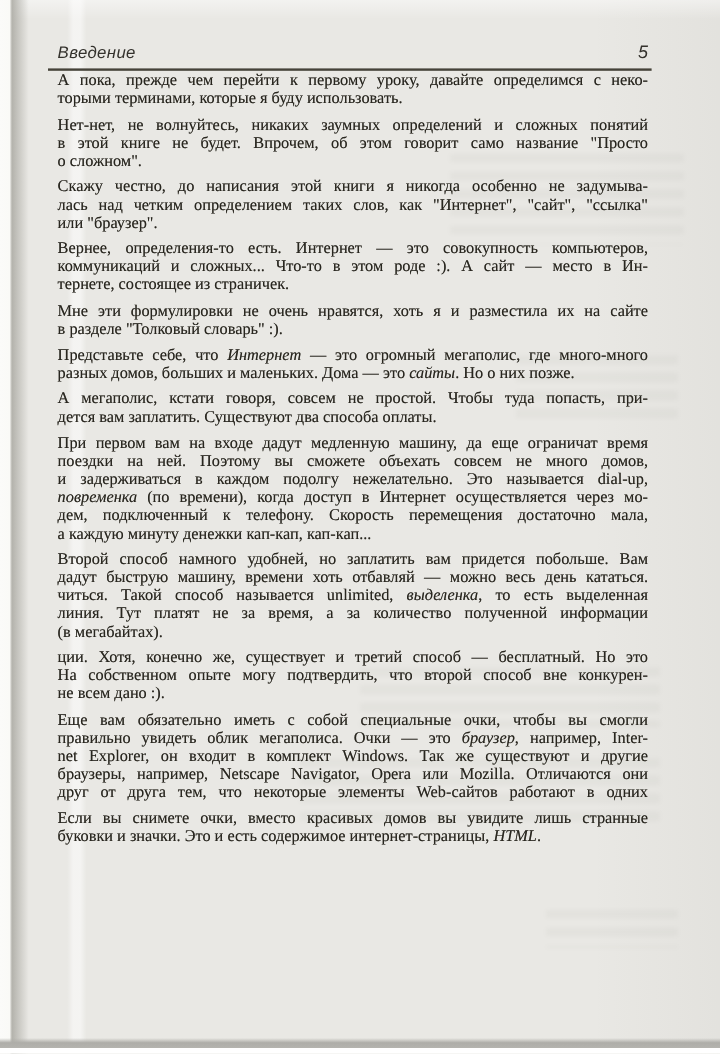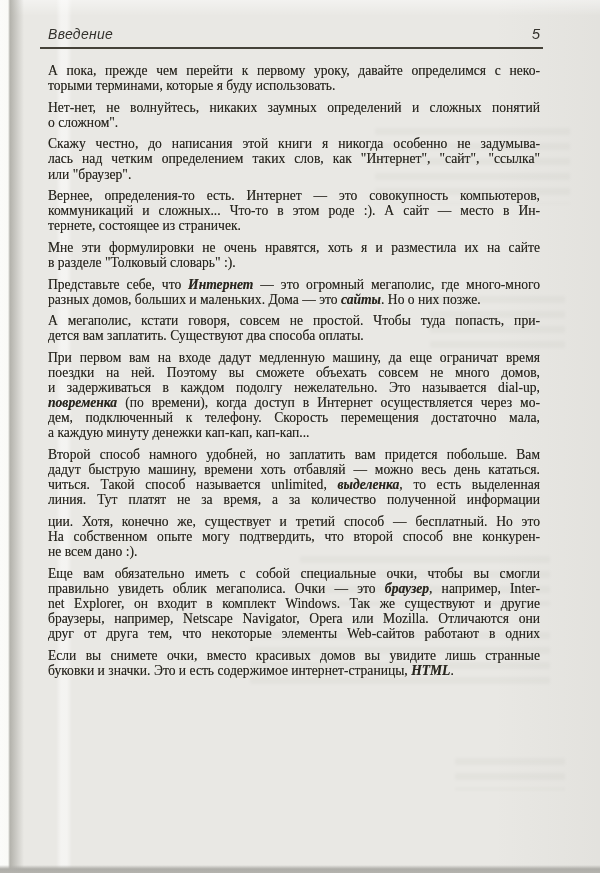--- a/index.html
+++ b/index.html
@@ -31,40 +31,40 @@
     opacity:0.12;filter:blur(1.6px);pointer-events:none;
   }
   .g1{left:375px;top:128px;width:195px;height:76px;}
   .g2{left:430px;top:296px;width:135px;height:58px;}
   .g3{left:300px;top:556px;width:250px;height:50px;}
   .g4{left:250px;top:632px;width:300px;height:58px;}
   .g5{left:455px;top:758px;width:110px;height:32px;}
 
   .content{position:absolute;left:48px;right:60px;top:0;}
   .header{
-    display:flex;justify-content:space-between;align-items:center;
-    padding-top:25px;
+    display:flex;justify-content:space-between;align-items:flex-start;
+    padding-top:35px;
     font-family:"Liberation Sans", sans-serif;font-style:italic;
     color:#34322d;
   }
   .head-title{font-size:14px;letter-spacing:0.3px;}
   .head-num{font-size:15px;}
   .head-rule{
     height:0;border-bottom:2px solid #454239;
     margin:5px -3px 0 -8px;
   }
-  .bodytext{margin-top:14px;color:#28261f;}
+  .bodytext{color:#28261f;}
   .paragraph{margin:0 0 6.5px 0;}
   .line{
     font-size:13.6px;line-height:15.1px;white-space:normal;
     text-align:justify;text-align-last:justify;-moz-text-align-last:justify;
     text-shadow:0 0 0.5px rgba(45,42,35,0.55);
   }
   .line.last{text-align-last:left;-moz-text-align-last:left;}
-  .line i{font-style:italic;font-weight:bold;}
+  .line i{font-style:italic;}
 </style>
 </head>
 <body>
 
 <div class="paper"></div>
 <div class="ghost g1"></div>
 <div class="ghost g2"></div>
 <div class="ghost g3"></div>
 <div class="ghost g4"></div>
 <div class="ghost g5"></div>
@@ -75,20 +75,21 @@
     <span class="head-num">5</span>
   </div>
   <div class="head-rule"></div>
   <div class="bodytext">
       <div class="paragraph">
         <div class="line">А пока, прежде чем перейти к первому уроку, давайте определимся с неко-</div>
         <div class="line last">торыми терминами, которые я буду использовать.</div>
       </div>
       <div class="paragraph">
         <div class="line">Нет-нет, не волнуйтесь, никаких заумных определений и сложных понятий</div>
+        <div class="line">в этой книге не будет. Впрочем, об этом говорит само название "Просто</div>
         <div class="line last">о сложном".</div>
       </div>
       <div class="paragraph">
         <div class="line">Скажу честно, до написания этой книги я никогда особенно не задумыва-</div>
         <div class="line">лась над четким определением таких слов, как "Интернет", "сайт", "ссылка"</div>
         <div class="line last">или "браузер".</div>
       </div>
       <div class="paragraph">
         <div class="line">Вернее, определения-то есть. Интернет — это совокупность компьютеров,</div>
         <div class="line">коммуникаций и сложных... Что-то в этом роде :). А сайт — место в Ин-</div>
@@ -112,20 +113,21 @@
         <div class="line">и задерживаться в каждом подолгу нежелательно. Это называется dial-up,</div>
         <div class="line"><i>повременка</i> (по времени), когда доступ в Интернет осуществляется через мо-</div>
         <div class="line">дем, подключенный к телефону. Скорость перемещения достаточно мала,</div>
         <div class="line last">а каждую минуту денежки кап-кап, кап-кап...</div>
       </div>
       <div class="paragraph">
         <div class="line">Второй способ намного удобней, но заплатить вам придется побольше. Вам</div>
         <div class="line">дадут быструю машину, времени хоть отбавляй — можно весь день кататься.</div>
         <div class="line">читься. Такой способ называется unlimited, <i>выделенка</i>, то есть выделенная</div>
         <div class="line">линия. Тут платят не за время, а за количество полученной информации</div>
+        <div class="line last">(в мегабайтах).</div>
       </div>
       <div class="paragraph">
         <div class="line">ции. Хотя, конечно же, существует и третий способ — бесплатный. Но это</div>
         <div class="line">На собственном опыте могу подтвердить, что второй способ вне конкурен-</div>
         <div class="line last">не всем дано :).</div>
       </div>
       <div class="paragraph">
         <div class="line">Еще вам обязательно иметь с собой специальные очки, чтобы вы смогли</div>
         <div class="line">правильно увидеть облик мегаполиса. Очки — это <i>браузер</i>, например, Inter-</div>
         <div class="line">net Explorer, он входит в комплект Windows. Так же существуют и другие</div>

